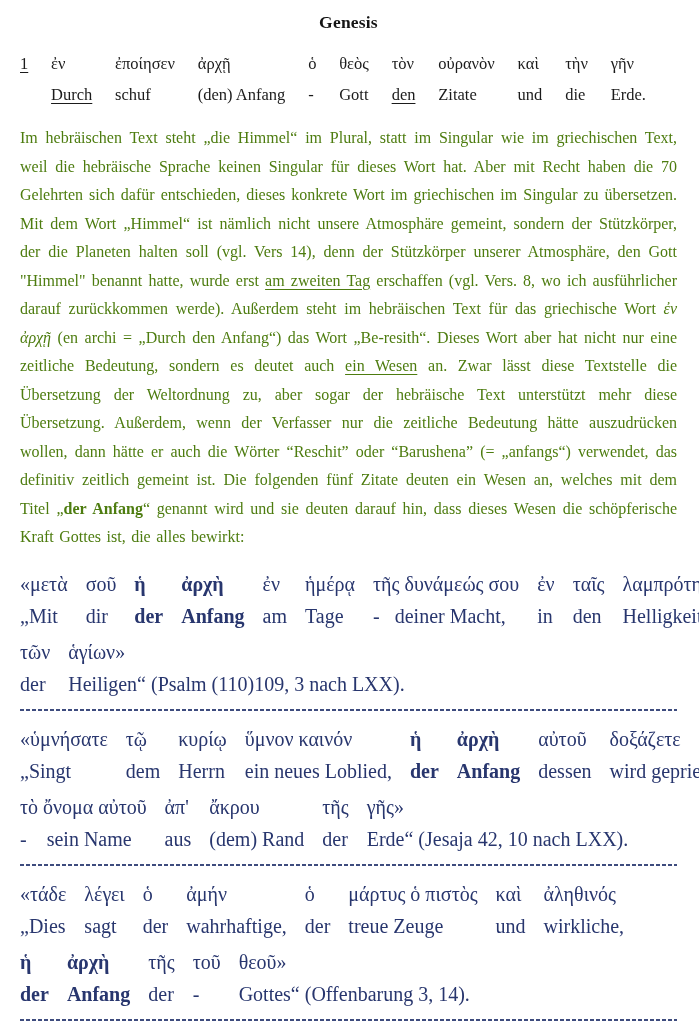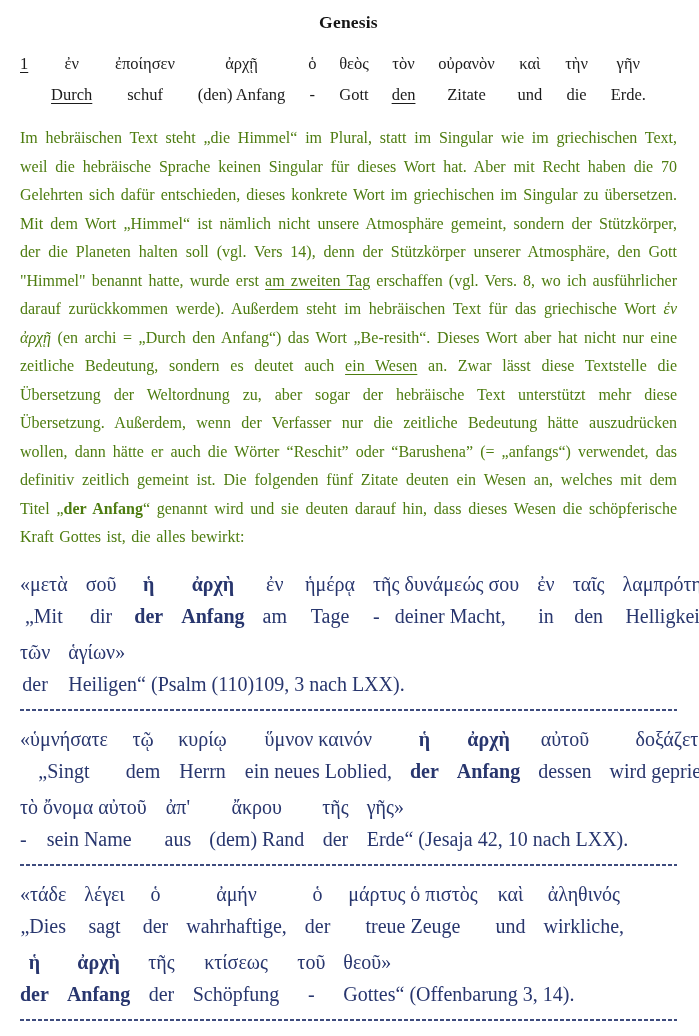--- a/index.html
+++ b/index.html
@@ -13,21 +13,21 @@
   .title {
     text-align:center; font-size:17.5px; font-weight:bold; color:#141414;
     margin:2px 0 20px 0; letter-spacing:0.2px;font-family:Liberation Serif, serif;
   }
 
   
   .verse {
     display:flex; justify-content:space-between; align-items:flex-start;
     width:626px; margin:0 0 18px 0; color:#1b1b1b; font-size:16.5px;
   }
-  .pair { display:flex; flex-direction:column; align-items:center; row-gap:9px; }
+  .pair { display:flex; flex-direction:column; align-items:flex-start; row-gap:9px; }
   .pair.left { align-items:flex-start; }
   .pair .gr, .pair .de { line-height:22px; white-space:pre; }
 
   .u { text-decoration:underline; text-underline-offset:3px; }
   .b { font-weight:bold; }
   .i { font-style:italic; }
 
   
   .paragraph {
     color:#4d7c0f; font-size:16px; line-height:28.5px;
@@ -254,24 +254,20 @@
           </div>
           <div class="pair">
             <div class="gr b">ἀρχὴ</div>
             <div class="de b">Anfang</div>
           </div>
           <div class="pair">
             <div class="gr">τῆς</div>
             <div class="de">der</div>
           </div>
           <div class="pair">
-            <div class="gr">κτίσεως</div>
-            <div class="de">Schöpfung</div>
-          </div>
-          <div class="pair">
             <div class="gr">τοῦ</div>
             <div class="de">-</div>
           </div>
           <div class="pair left">
             <div class="gr">θεοῦ»</div>
             <div class="de">Gottes“ (Offenbarung 3, 14).</div>
           </div>
         </div>
       </div>
       <div class="sep"></div>

